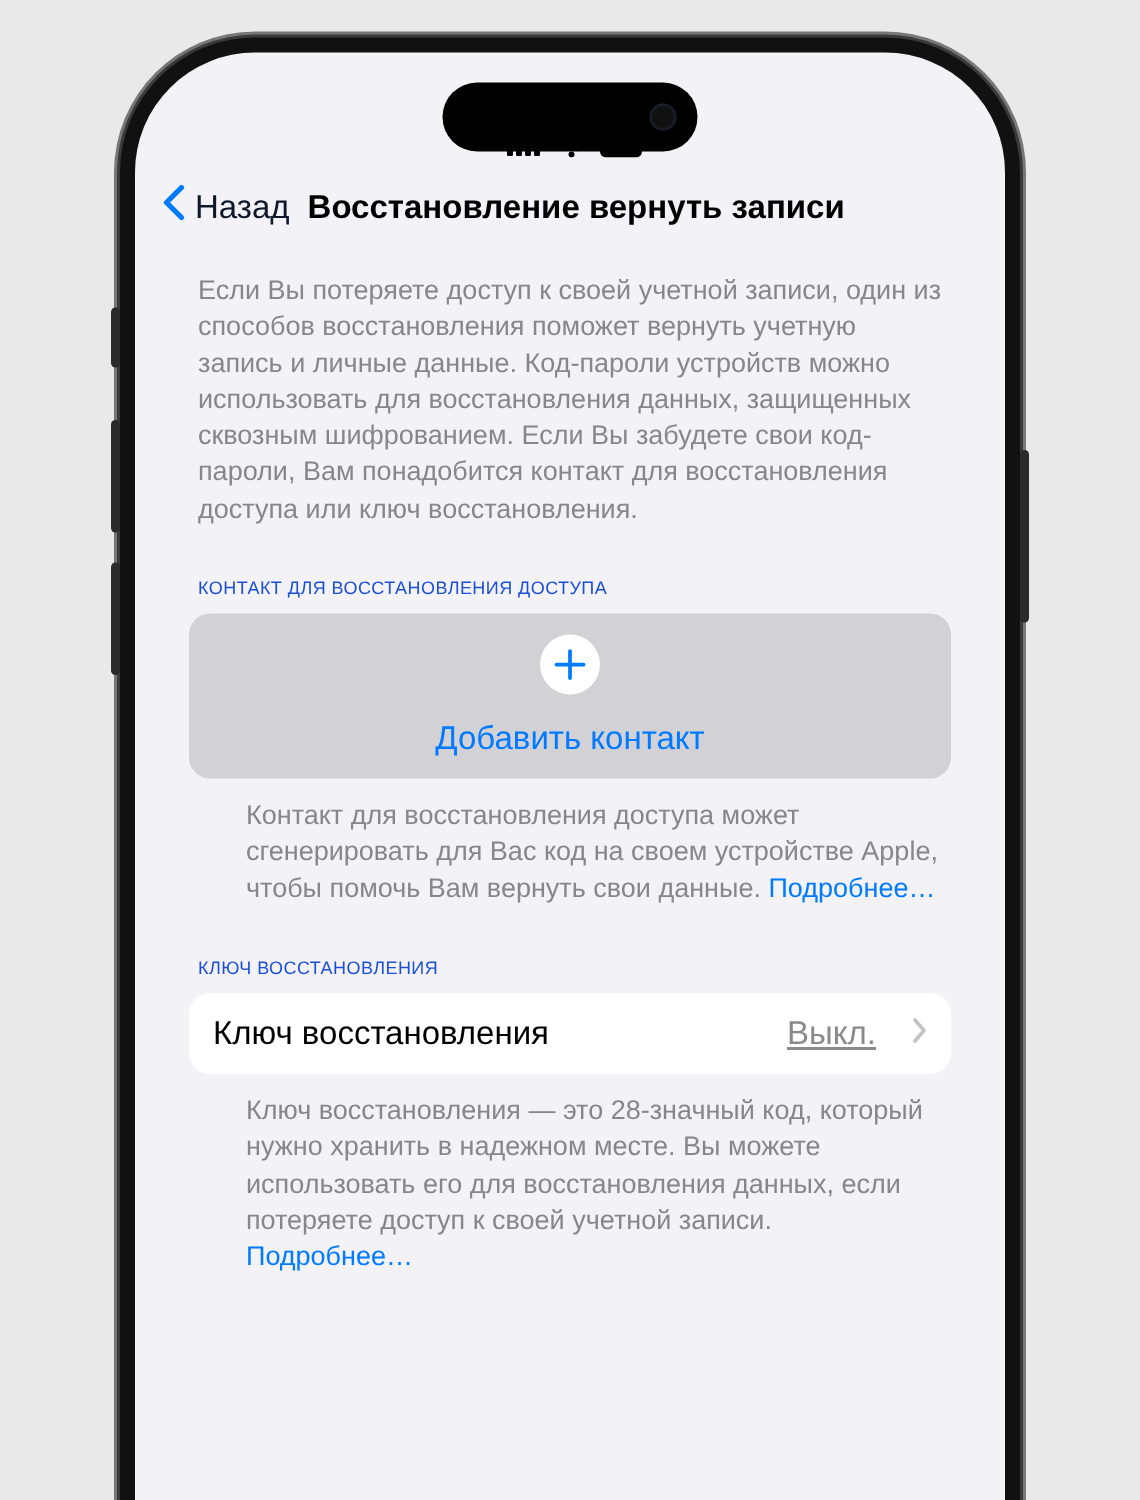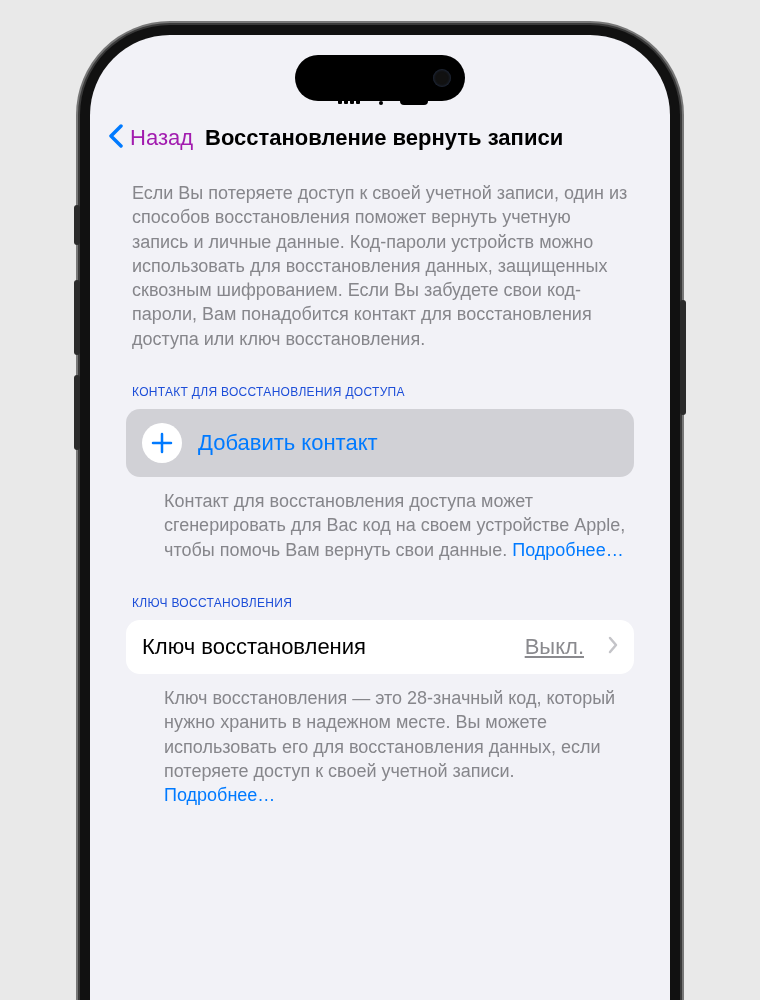--- a/index.html
+++ b/index.html
@@ -81,21 +81,21 @@
     padding: 18px 16px 14px 18px;
     gap: 6px;
   }
   .back-chevron {
     color: #007aff;
     font-size: 30px;
     font-weight: 500;
     line-height: 1;
   }
   .back-label {
-    color: #a21caf;
+    color: #0f172a;
     font-size: 22px;
     font-weight: 400;
   }
   .nav-title {
     font-size: 22px;
     font-weight: 600;
     color: #000;
     margin-left: 6px;
   }
   .content { padding: 0 36px; }
@@ -115,20 +115,21 @@
   .cell {
     background: #fff;
     border-radius: 14px;
     display: flex;
     align-items: center;
     padding: 14px 16px;
     gap: 16px;
   }
   .cell.highlighted {
     background: #d1d1d6;
+    flex-direction: column;
   }
   .plus-circle {
     width: 40px;
     height: 40px;
     border-radius: 50%;
     background: #fff;
     display: flex;
     align-items: center;
     justify-content: center;
     flex-shrink: 0;

